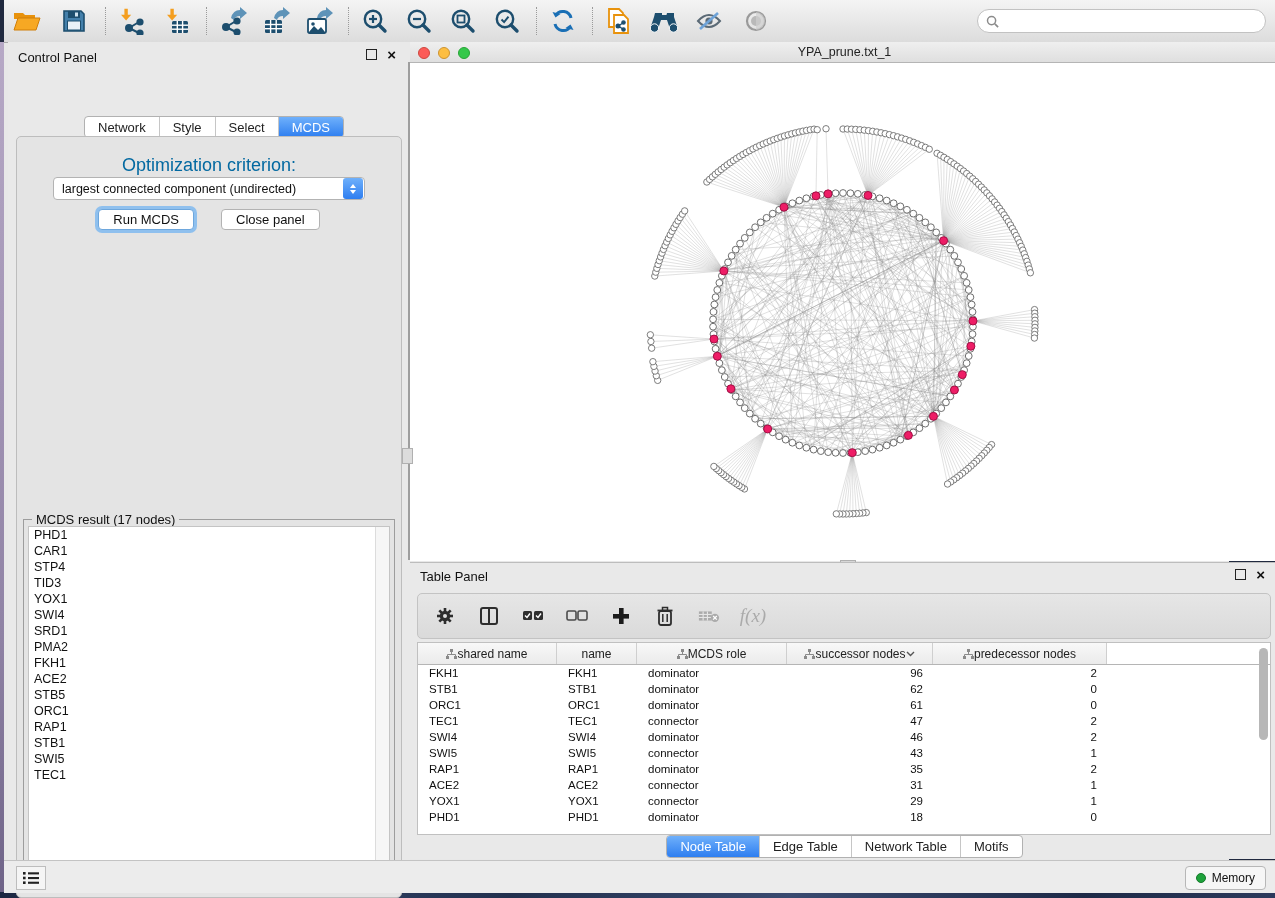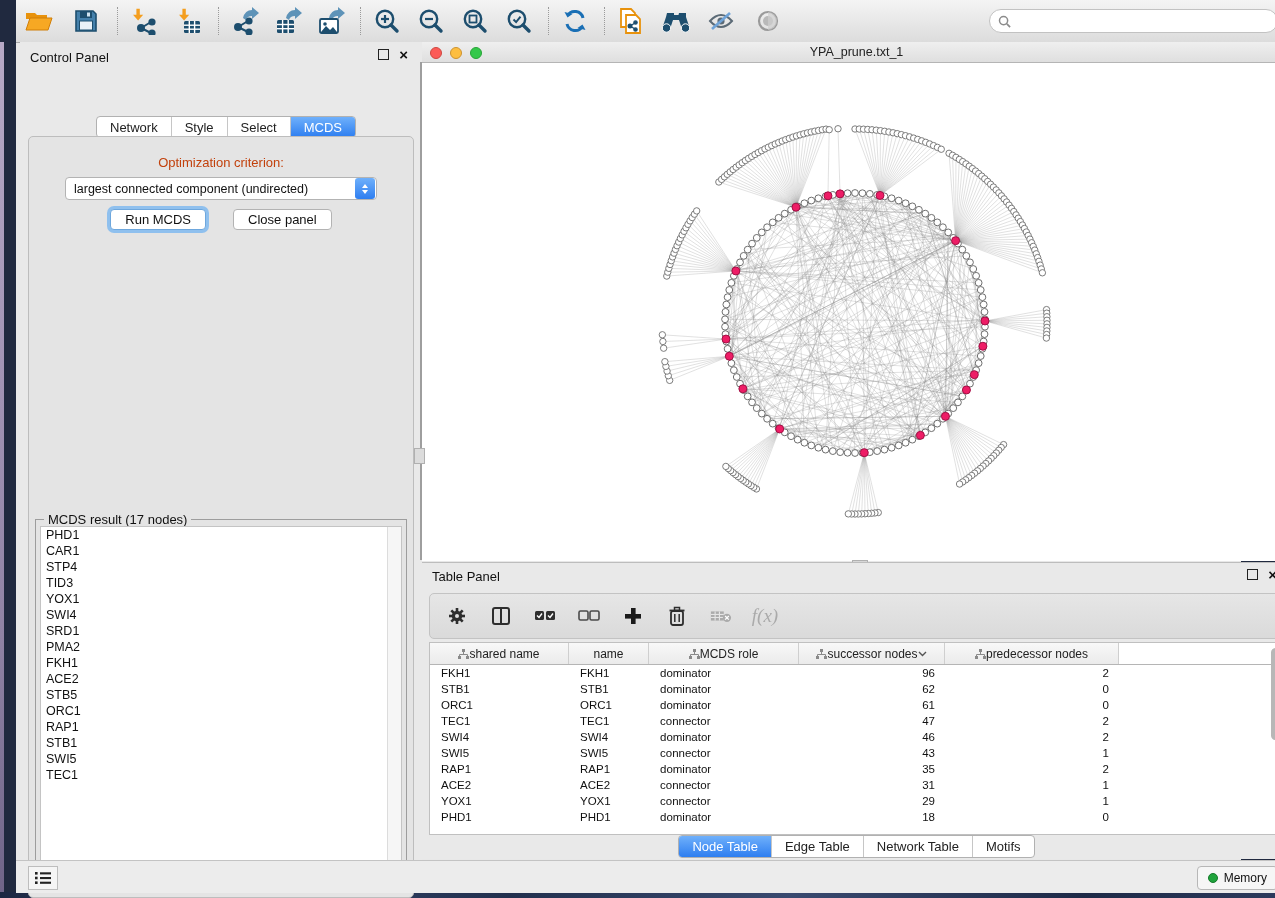--- a/index.html
+++ b/index.html
@@ -3,21 +3,21 @@
 <meta charset="utf-8">
 <style>
   html,body{margin:0;padding:0;}
   body{width:1275px;height:898px;position:relative;overflow:hidden;
        font-family:"Liberation Sans","DejaVu Sans",sans-serif;
        background:#20293f;-webkit-font-smoothing:antialiased;}
   .desktop-bottom{position:absolute;left:0;top:892px;width:1275px;height:6px;
        background:linear-gradient(90deg,#1c2742,#35456b 18%,#22304e 40%,#3a4a70 62%,#1e2a47 85%,#2c3a5c);}
   .desktop-left{position:absolute;left:0;top:42px;width:4px;height:850px;
        background:linear-gradient(180deg,#b7a9c6,#a193b4 40%,#8f82a4 70%,#6f6488);}
-  .appwin{position:absolute;left:16px;top:0;width:1225px;height:892px;background:#e8e8e8;border-radius:13px;}
+  .appwin{position:absolute;left:4px;top:0;width:1225px;height:892px;background:#e8e8e8;border-radius:13px;}
 
   
   .toolbar{position:absolute;left:0;top:0;width:1275px;height:42px;
        background:linear-gradient(180deg,#f4f4f4,#dcdcdc);border-bottom:1px solid #a8a8a8;
        display:flex;align-items:center;}
   .tbtn{width:38px;height:38px;display:flex;align-items:center;justify-content:center;flex:0 0 auto;}
   .tsep{width:1px;height:28px;border-left:1px dotted #9a9a9a;margin:0 6px;flex:0 0 auto;}
   .searchbox{position:absolute;right:13px;top:9px;width:289px;height:24px;background:#fff;
        border:1px solid #c2c2c2;border-radius:12px;display:flex;align-items:center;padding:0 8px;box-sizing:border-box;}
   .searchbox input{border:none;outline:none;flex:1;font-size:12px;background:transparent;margin-left:5px;}
@@ -28,21 +28,21 @@
   .winbtns{position:absolute;right:14px;top:7px;display:flex;gap:10px;align-items:center;}
   .wfloat{width:9px;height:9px;border:1.5px solid #222;display:inline-block;}
   .wclose{font-size:15px;font-weight:bold;color:#111;line-height:10px;}
   .ctabs{position:absolute;left:76px;top:74px;display:flex;height:20px;
        border:1px solid #b1b1b1;border-radius:4px;background:#fff;overflow:hidden;}
   .ctab{padding:2px 13px;font-size:13px;color:#222;border-right:1px solid #c6c6c6;display:flex;align-items:center;}
   .ctab:last-child{border-right:none;}
   .ctab.active{background:linear-gradient(180deg,#6fb0fb,#2e7ef0);color:#fff;}
   .cpane{position:absolute;left:8px;top:94px;width:384px;height:760px;background:#e4e4e4;
        border:1px solid #bdbdbd;border-radius:5px;}
-  .optlabel{position:absolute;left:0;top:18px;width:100%;text-align:center;font-size:13px;color:#c2410c;}
+  .optlabel{position:absolute;left:0;top:18px;width:100%;text-align:center;font-size:18px;color:#0369a1;}
   .dropdown{position:absolute;left:36px;top:40px;width:312px;height:23px;background:#fff;
        border:1px solid #b3b3b3;border-radius:4px;display:flex;align-items:center;box-sizing:border-box;}
   .dropdown .dtext{flex:1;font-size:12.5px;padding-left:8px;color:#111;white-space:nowrap;overflow:hidden;}
   .stepper{width:20px;height:21px;border-radius:3px;background:linear-gradient(180deg,#6fb0fb,#2e7ef0);
        display:flex;flex-direction:column;align-items:center;justify-content:center;gap:2px;margin-right:1px;}
   .arr-up{width:0;height:0;border-left:3.5px solid transparent;border-right:3.5px solid transparent;border-bottom:4px solid #fff;}
   .arr-dn{width:0;height:0;border-left:3.5px solid transparent;border-right:3.5px solid transparent;border-top:4px solid #fff;}
   .btnrow{position:absolute;left:0;top:72px;width:100%;display:flex;justify-content:center;gap:27px;}
   .mbtn{height:21px;background:#fff;border:1px solid #b3b3b3;border-radius:4px;font-size:13px;
        padding:0 14px;display:flex;align-items:center;color:#111;}

